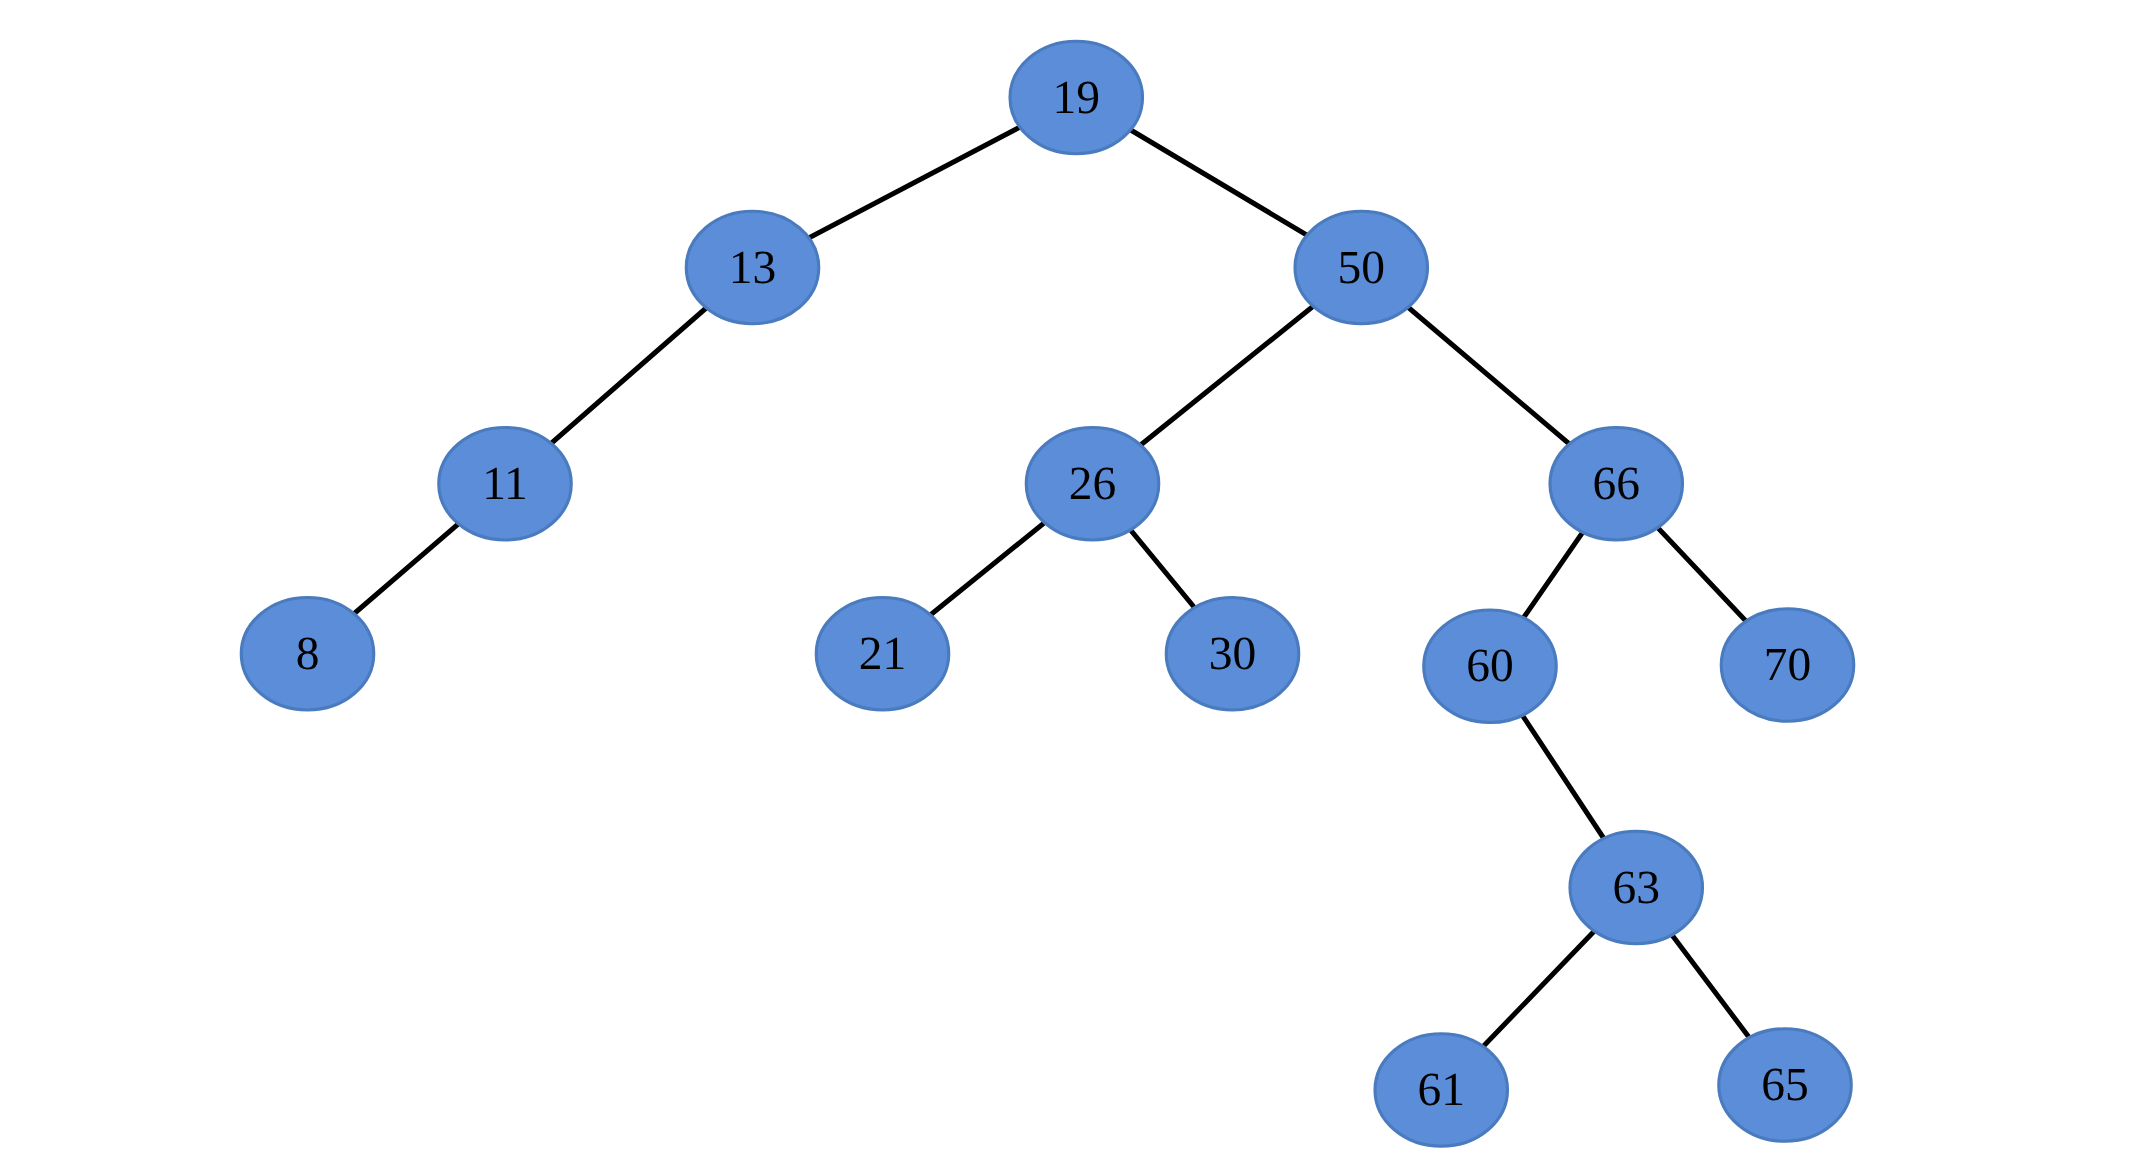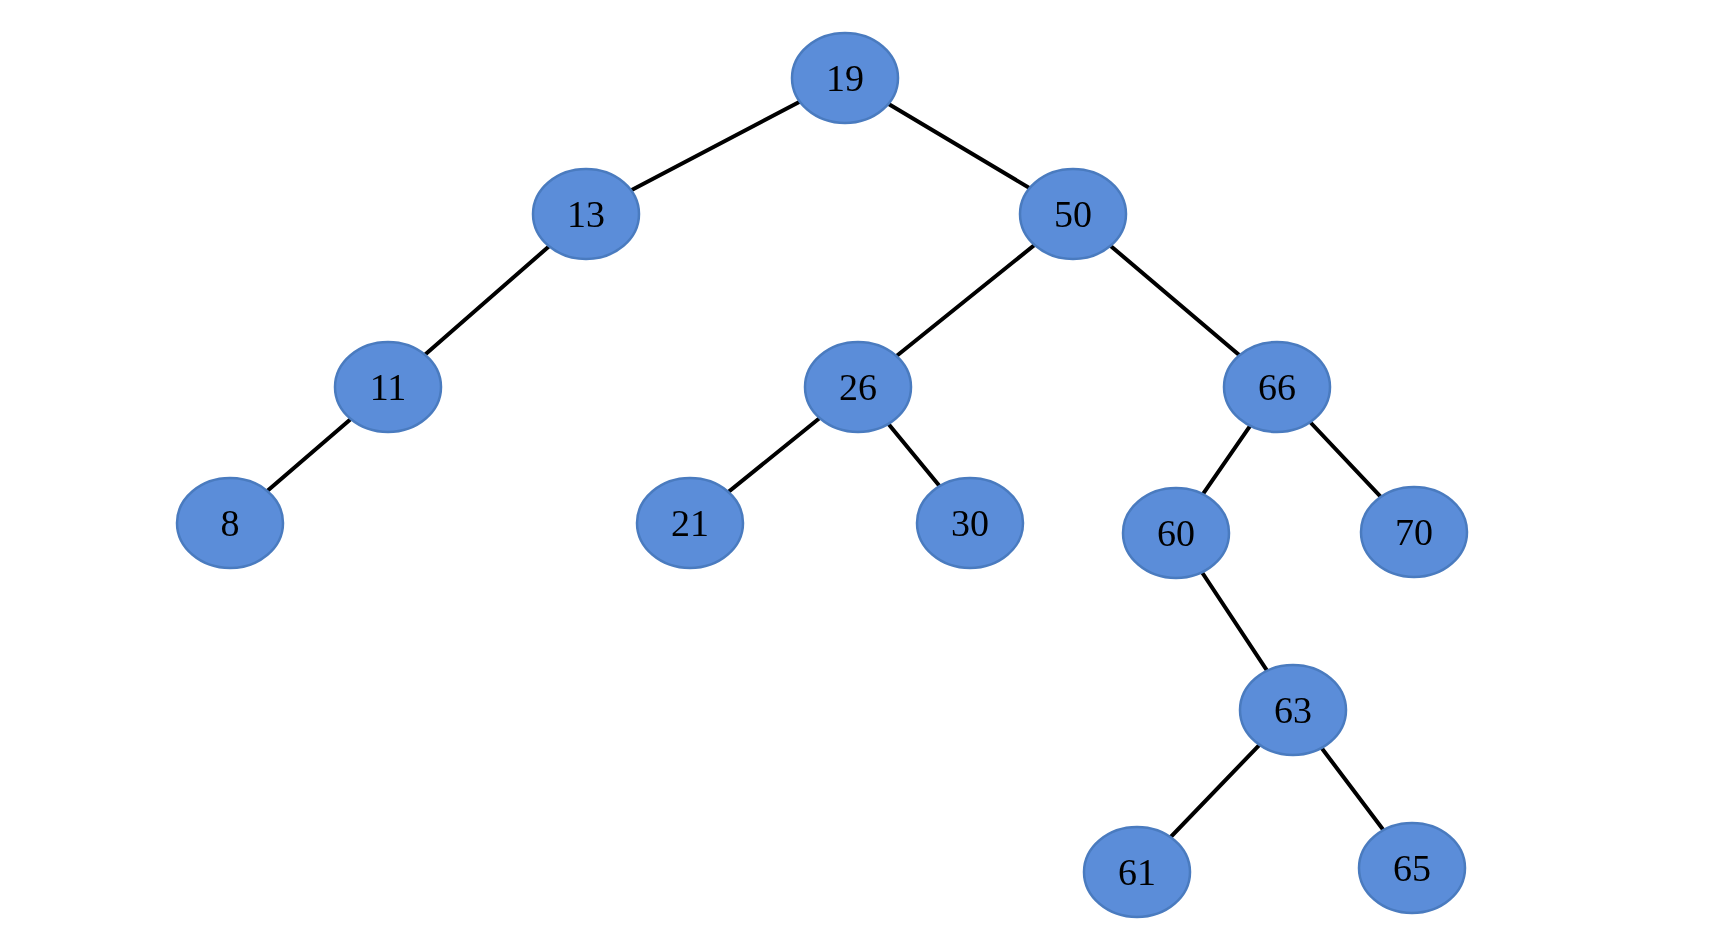--- a/index.html
+++ b/index.html
@@ -6,20 +6,21 @@
     margin: 0;
     padding: 0;
     background: #ffffff;
   }
   .canvas {
     position: relative;
     width: 1606px;
     height: 940px;
     background: #ffffff;
     overflow: hidden;
+    margin-left: 16px;
   }
   svg {
     display: block;
   }
   .tree-edge {
     stroke-linecap: round;
   }
   .node-label {
     font-family: "Liberation Serif", "DejaVu Serif", serif;
     font-size: 38px;

